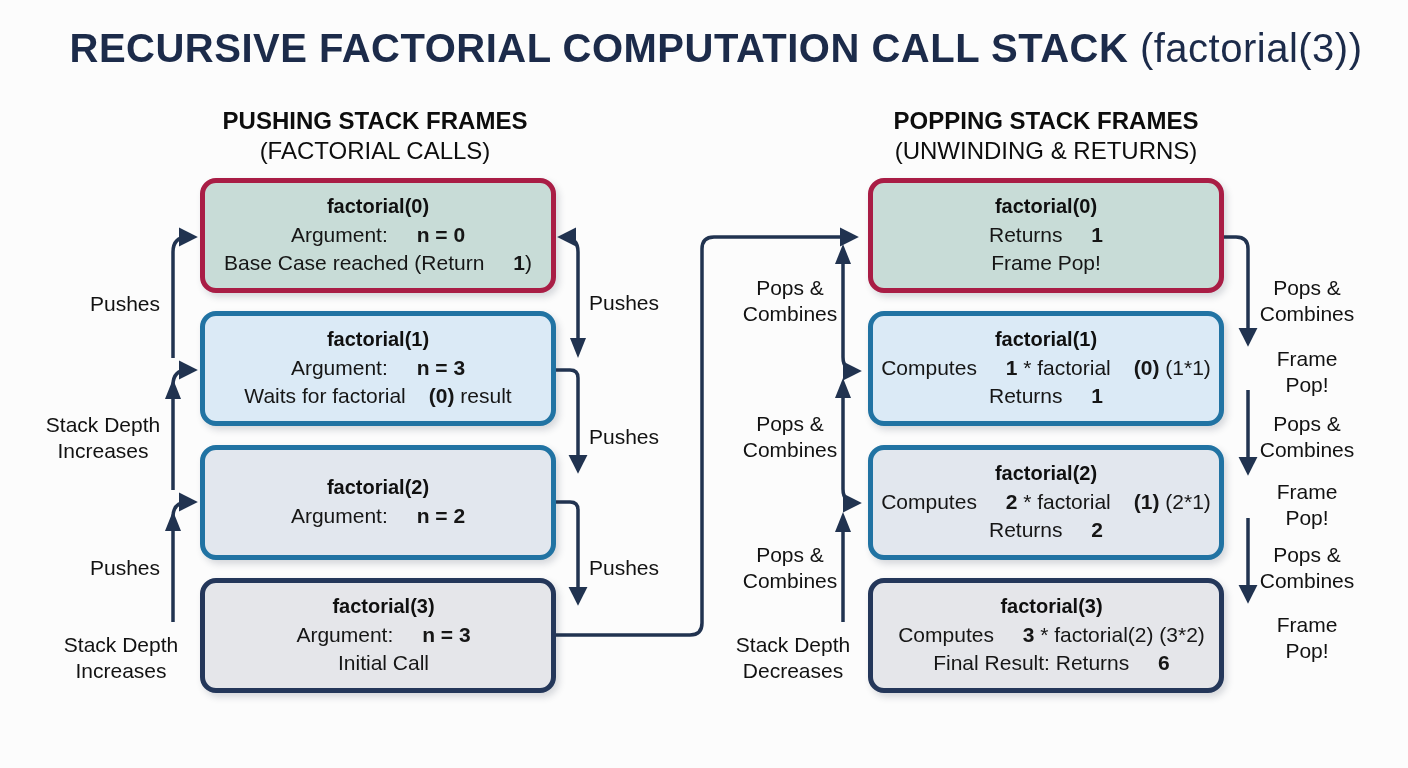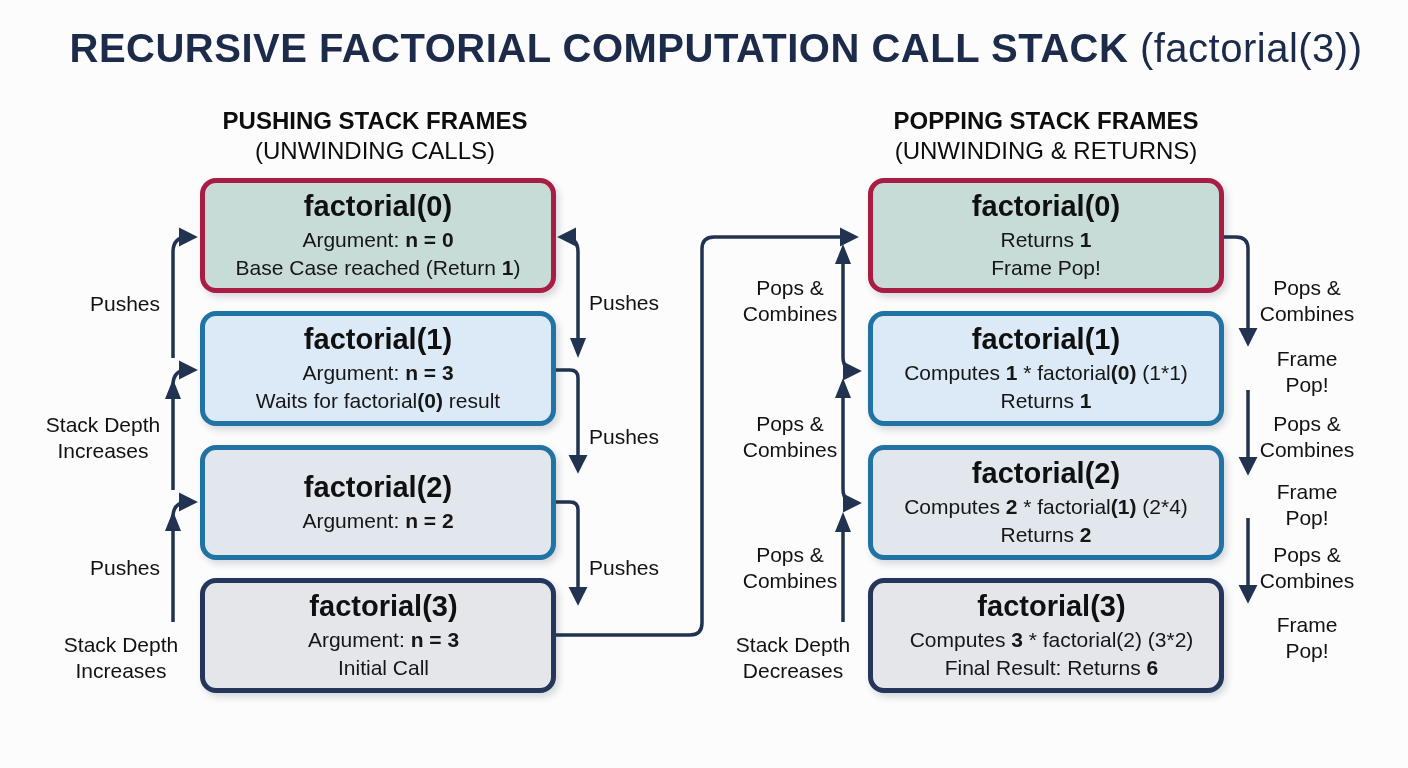--- a/index.html
+++ b/index.html
@@ -28,39 +28,39 @@
   .box{
     position:absolute;width:356px;height:115px;box-sizing:border-box;
     border:5px solid #000;border-radius:16px;z-index:2;
     display:flex;flex-direction:column;align-items:center;justify-content:center;
     text-align:center;box-shadow:3px 4px 7px rgba(40,50,70,.18);
   }
   .v-red  {border-color:var(--border-red,#a91d45); background:var(--bg-teal,#c8dcd7);}
   .v-blue1{border-color:var(--border-blue,#2173a3);background:var(--bg-lightblue,#dbeaf6);}
   .v-blue2{border-color:var(--border-blue,#2173a3);background:var(--bg-bluegray,#e2e7ee);}
   .v-navy {border-color:var(--border-navy,#24375a);background:var(--bg-gray,#e5e6ea);padding-left:11px;}
-  .box-title{font-size:29px;font-weight:800;color:#101010;margin-bottom:3px;}
+  .box-title{font-size:20px;font-weight:800;color:#101010;margin-bottom:3px;}
   .box-line{font-size:21px;line-height:1.32;color:#161616;white-space:nowrap;}
-  .box-line .b{font-weight:700;}
+  .box-line .b{font-weight:700;margin-left:23px;}
   .side-label{
     position:absolute;transform:translate(-50%,-50%);z-index:3;
     text-align:center;white-space:pre-line;font-size:21px;font-weight:500;
     color:#121212;line-height:1.22;
   }
 </style>
 </head>
 <body>
 
 <div class="canvas">
 
   <div class="page-title"><span class="t-main">RECURSIVE FACTORIAL COMPUTATION CALL STACK</span><span class="t-suffix"> (factorial(3))</span></div>
 
   <div class="col-header" style="left:375px;top:136px">
     <div class="h1">PUSHING STACK FRAMES</div>
-    <div class="h2">(UNWINDING CALLS)</div>
+    <div class="h2">(FACTORIAL CALLS)</div>
   </div>
   <div class="col-header" style="left:1046px;top:136px">
     <div class="h1">POPPING STACK FRAMES</div>
     <div class="h2">(UNWINDING &amp; RETURNS)</div>
   </div>
 
   <svg class="arrows" width="1408" height="768" viewBox="0 0 1408 768">
     <defs>
       <marker id="ah" viewBox="0 0 10 10" refX="8" refY="5" markerWidth="5.5" markerHeight="5.5" orient="auto-start-reverse">
         <path d="M0,0 L10,5 L0,10 z" class="ahp"></path>
@@ -132,21 +132,21 @@
   </div>
 
   <div class="box v-blue1" style="left:868px;top:311px">
     <div class="box-title">factorial(1)</div>
     <div class="box-line"><span class="seg">Computes </span><span class="seg b">1</span><span class="seg"> * factorial</span><span class="seg b">(0)</span><span class="seg"> (1*1)</span></div>
     <div class="box-line"><span class="seg">Returns </span><span class="seg b">1</span></div>
   </div>
 
   <div class="box v-blue2" style="left:868px;top:445px">
     <div class="box-title">factorial(2)</div>
-    <div class="box-line"><span class="seg">Computes </span><span class="seg b">2</span><span class="seg"> * factorial</span><span class="seg b">(1)</span><span class="seg"> (2*4)</span></div>
+    <div class="box-line"><span class="seg">Computes </span><span class="seg b">2</span><span class="seg"> * factorial</span><span class="seg b">(1)</span><span class="seg"> (2*1)</span></div>
     <div class="box-line"><span class="seg">Returns </span><span class="seg b">2</span></div>
   </div>
 
   <div class="box v-navy" style="left:868px;top:578px">
     <div class="box-title">factorial(3)</div>
     <div class="box-line"><span class="seg">Computes </span><span class="seg b">3</span><span class="seg"> * factorial(2) (3*2)</span></div>
     <div class="box-line"><span class="seg">Final Result: Returns </span><span class="seg b">6</span></div>
   </div>
 
   <div class="side-label" style="left:125px;top:304px">Pushes</div>

